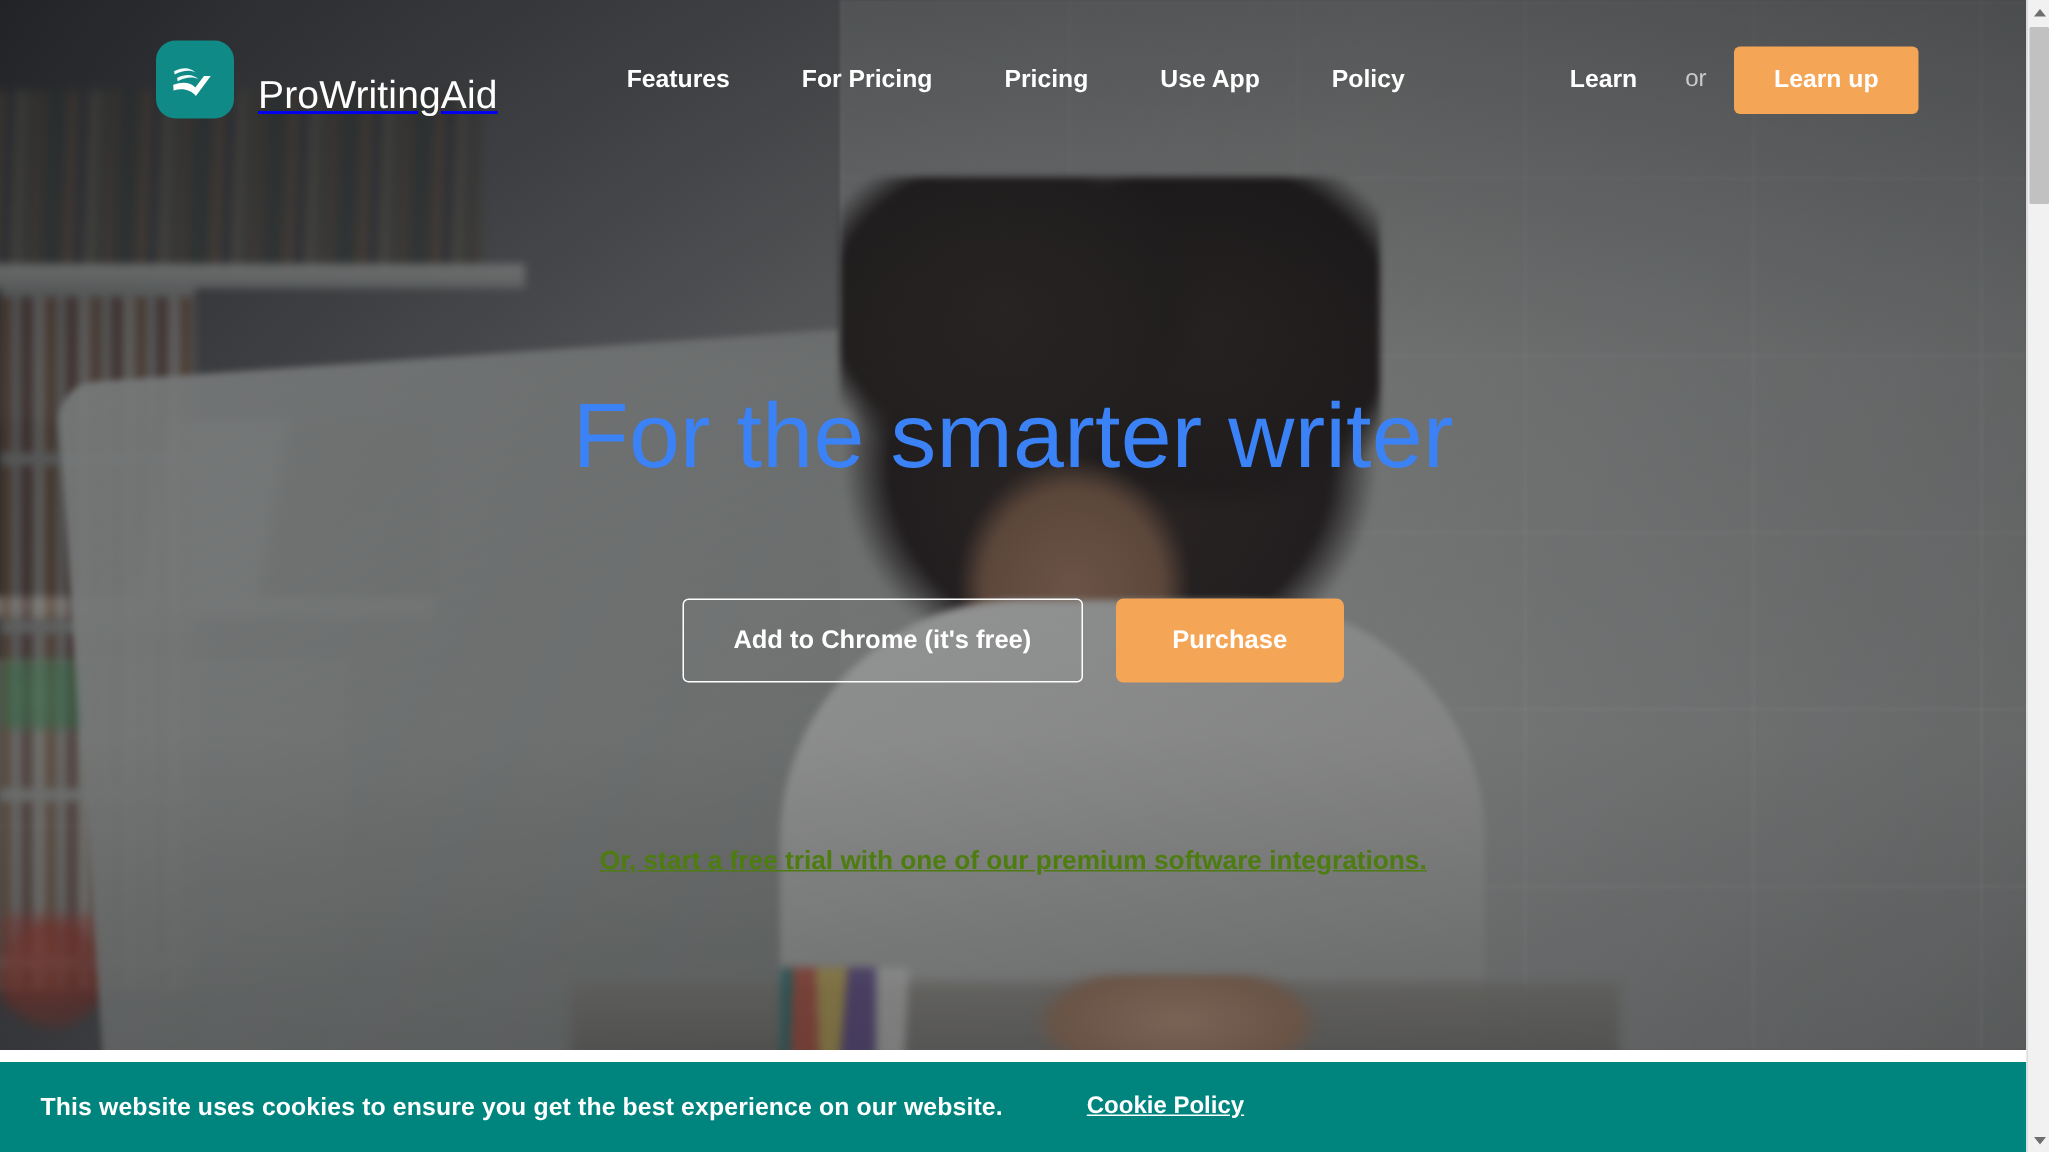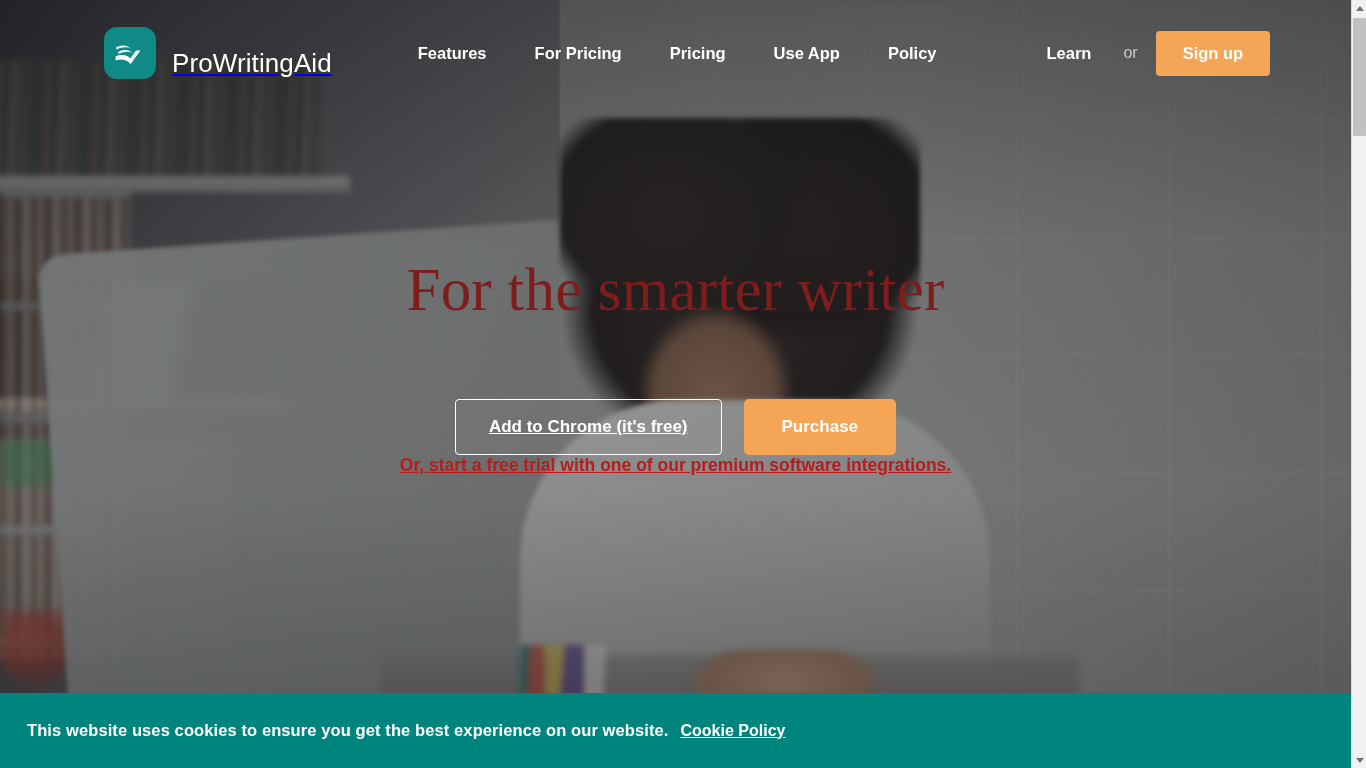--- a/index.html
+++ b/index.html
@@ -193,73 +193,74 @@
 
   
   .hero-content {
     position:absolute; left:0; top:0; width:1351px; height:700px;
     display:flex; flex-direction:column; align-items:center;
     z-index:15; pointer-events:none;
   }
   .hero-content > * { pointer-events:auto; }
   .hero-title {
     margin-top:258px;
-    font-family:Liberation Serif, serif;
-    font-size:61px; line-height:1.06; color:#7f1d1d;
+    font-family:Liberation Sans, sans-serif;
+    font-size:61px; line-height:1.06; color:#3b82f6;
     font-weight:400; letter-spacing:.2px; text-align:left;
   }
   .hero-sub {
     margin-top:20px;
     font-family:"Liberation Serif", serif;
     font-size:32px; color:#f0f0f0; font-weight:400;
     text-align:center; letter-spacing:.1px;
   }
   .cta-row {
     margin-top:76px;
     display:flex; align-items:center; gap:22px;
   }
   .btn-outline {
     background:rgba(255,255,255,0.04);
     border:1.6px solid #ffffff; border-radius:4px;
     color:#ffffff; font-size:17px; font-weight:700;
     padding:17px 33px; cursor:pointer;
     font-family:"Liberation Sans", sans-serif;
     white-space:nowrap;
-    text-decoration:underline;
   }
   .btn-solid {
     background:#f5a556; border:none; border-radius:5px;
     color:#ffffff; font-size:17px; font-weight:700;
     padding:18px 38px; cursor:pointer;
     font-family:"Liberation Sans", sans-serif;
     white-space:nowrap;
   }
   .trial-line {
-    color:#b91c1c; font-size:17.5px; font-weight:700;
+    margin-top:108px;
+    color:#4d7c0f; font-size:17.5px; font-weight:700;
     text-align:center; cursor:pointer;
   }
 
   
   .chat-widget {
     position:absolute;
     right:45px; bottom:0px;
     width:96px; height:52px;
     background:#1a7f87;
     border-radius:16px 16px 0 0;
     z-index:18;
   }
 
   
   .cookie-bar {
     position:absolute; left:0; bottom:0;
-    width:1351px; height:75px;
+    width:1351px; height:60px;
     background:#00847e;
     display:flex; align-items:center;
     padding-left:27px; padding-right:20px;
     z-index:30;
+    gap:44px;
   }
   .cookie-text {
     color:#ffffff; font-size:16.5px; font-weight:700;
     letter-spacing:.1px;
   }
   .cookie-link {
     color:#ffffff; font-weight:700; 
     margin-left:12px; cursor:pointer;
   }
   .cookie-btn {
@@ -340,21 +341,21 @@
 
     <nav class="nav">
       <a class="nav-link" href="#">Features</a>
       <a class="nav-link" href="#">For Pricing</a>
       <a class="nav-link" href="#">Pricing</a>
       <a class="nav-link" href="#">Use App</a>
       <a class="nav-link" href="#">Policy</a>
       <span class="nav-gap"></span>
       <a class="nav-link" href="#">Learn</a>
       <span class="nav-or">or</span>
-      <button class="signup-btn">Sign up</button>
+      <button class="signup-btn">Learn up</button>
     </nav>
   </div>
 
   <div class="hero-content">
     <h1 class="hero-title">For the smarter writer</h1>
     <div class="cta-row">
       <button class="btn-outline">Add to Chrome (it's free)</button>
       <button class="btn-solid">Purchase</button>
     </div>
     <a class="trial-line" href="#">Or, start a free trial with one of our premium software integrations.</a>

